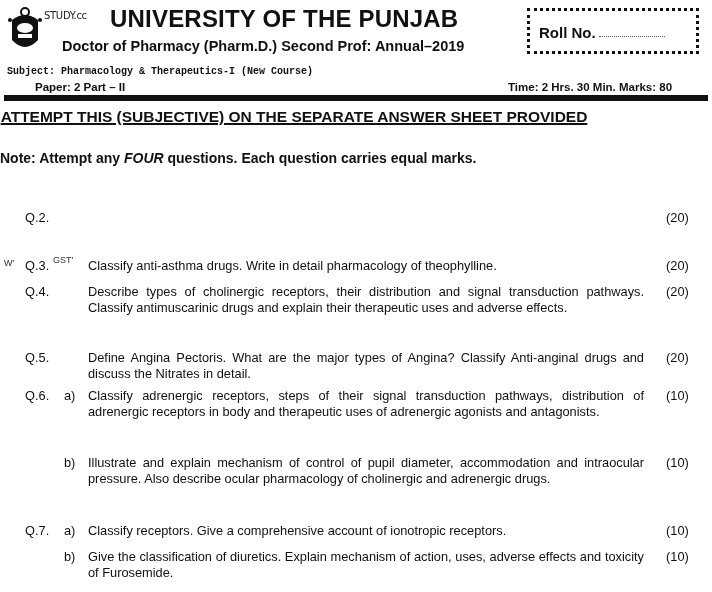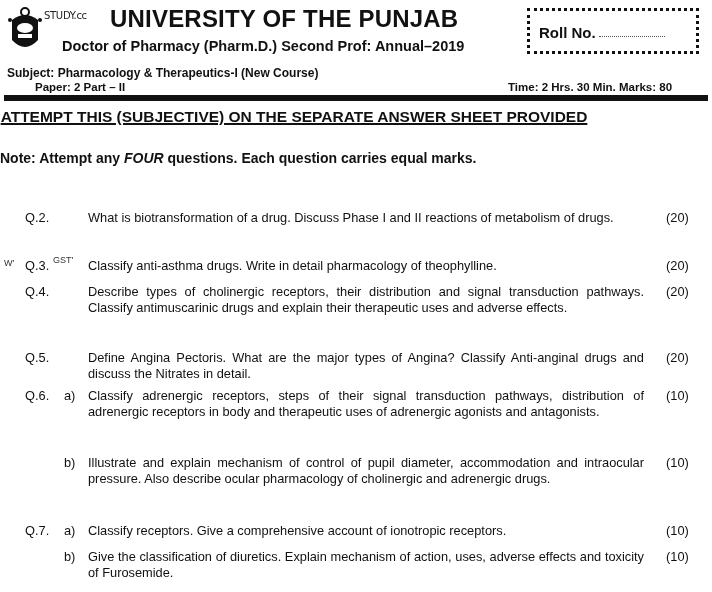--- a/index.html
+++ b/index.html
@@ -5,21 +5,21 @@
   html, body { margin: 0; padding: 0; background: #fff; }
   body { width: 712px; height: 592px; position: relative; overflow: hidden; color: #111; font-family: "Liberation Sans", sans-serif; }
   .abs { position: absolute; }
   .logo { left: 6px; top: 6px; width: 38px; height: 48px; }
   .watermark { left: 44px; top: 10px; font-size: 10px; color: #222; letter-spacing: -0.3px; font-family: "DejaVu Sans", sans-serif; }
   .uni-title { left: 110px; top: 5px; font-size: 24px; font-weight: bold; letter-spacing: 0.2px; }
   .program { left: 62px; top: 38px; font-size: 14.5px; font-weight: bold; }
   .rollbox { left: 527px; top: 8px; width: 172px; height: 46px; border: 3px dotted #111; box-sizing: border-box; }
   .rolltext { left: 539px; top: 24px; font-size: 15px; font-weight: bold; }
   .rolldots { left: 599px; top: 36px; width: 66px; border-bottom: 1.5px dotted #555; }
-  .subject { left: 7px; top: 66px; font-size: 12px; font-weight: bold; }
+  .subject { left: 7px; top: 66px; font-size: 10px; font-weight: bold; font-family: Liberation Mono, monospace; }
   .paper { left: 7px; top: 81px; font-size: 11.5px; font-weight: bold; padding-left: 28px; }
   .time { left: 508px; top: 81px; font-size: 11.5px; font-weight: bold; }
   .rule { left: 4px; top: 95px; width: 704px; height: 6px; background: #111; }
   .attempt { left: 0; width: 588px; top: 108px; text-align: center; font-size: 15.5px; font-weight: bold; text-decoration: underline; text-decoration-thickness: 2px; }
   .note { left: 0; width: 712px; top: 150px; text-align: left; font-size: 14px; font-weight: bold; }
   .note i { font-style: italic; }
   .q { position: absolute; font-size: 12.8px; line-height: 15px; }
   .qnum { position: absolute; left: 25px; font-size: 12.8px; }
   .sub { position: absolute; left: 64px; font-size: 12.8px; }
   .qtext { position: absolute; left: 88px; width: 556px; font-size: 12.8px; line-height: 15.5px; text-align: justify; }
@@ -51,21 +51,20 @@
 
 <div class="abs rule"></div>
 
 <div class="abs attempt">ATTEMPT THIS (SUBJECTIVE) ON THE SEPARATE ANSWER SHEET PROVIDED</div>
 <div class="abs note"><span>Note:  Attempt any </span><i>FOUR</i><span> questions. Each question carries equal marks.</span></div>
 
 <div>
 
   <div class="q" style="top:210px;left:0;width:712px;height:32px;">
     <span class="qnum">Q.2.</span>
-    <div class="qtext">What is biotransformation of a drug. Discuss Phase I and II reactions of metabolism of drugs.</div>
     <span class="marks">(20)</span>
   </div>
 
   <div class="q" style="top:258px;left:0;width:712px;height:18px;">
     <span class="stray" style="left:4px;top:-2px;">W'</span>
     <span class="qnum">Q.3.</span>
     <span class="stray" style="left:53px;top:-5px;">GST'</span>
     <div class="qtext">Classify anti-asthma drugs. Write in detail pharmacology of theophylline.</div>
     <span class="marks">(20)</span>
   </div>

